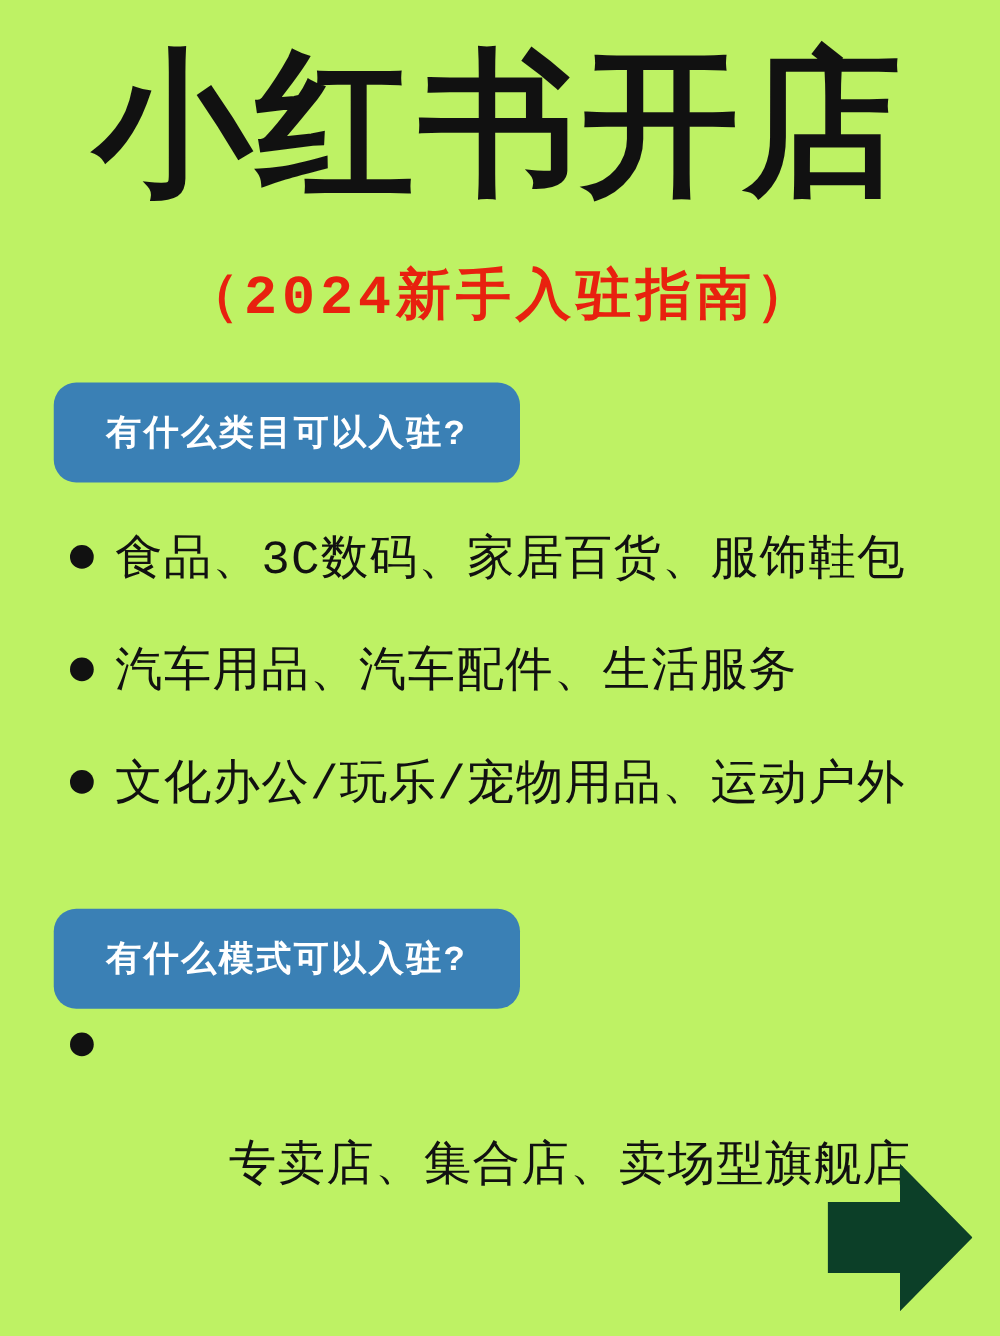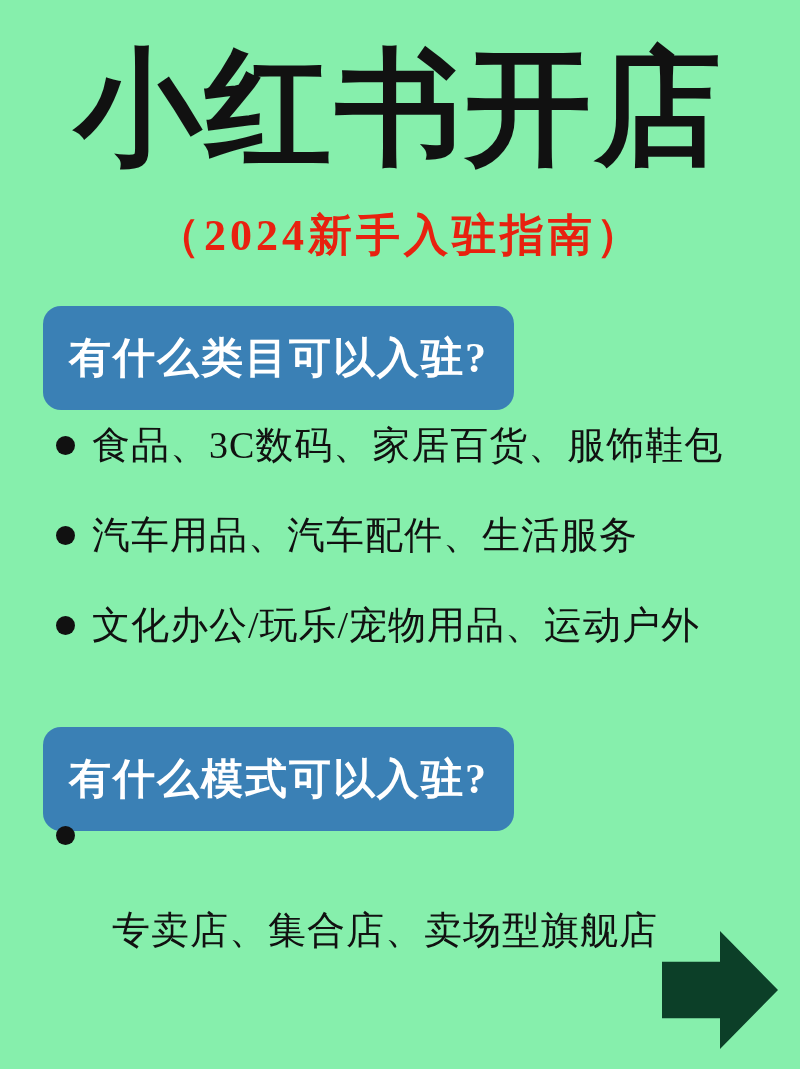--- a/index.html
+++ b/index.html
@@ -5,23 +5,23 @@
   :root{
     --accent-blue:#3a80b5;
     --subtitle-red:#e8210f;
     --arrow-green:#0c3f28;
     --text-black:#111111;
   }
   html,body{margin:0;padding:0;background:#ffffff;}
   .page{
     position:relative;
     width:800px;height:1069px;
-    background:#86efac;
+    background:#bef264;
     overflow:hidden;
-    font-family:Liberation Serif, serif;
+    font-family:Liberation Mono, monospace;
     color:var(--text-black);
   }
   .title{
     position:absolute;
     top:38px;left:0;right:0;
     text-align:center;
     font-size:126px;
     font-weight:900;
     letter-spacing:4px;
     line-height:1.12;
@@ -34,29 +34,29 @@
     text-align:center;
     font-size:44px;
     font-weight:700;
     letter-spacing:4px;
     color:var(--subtitle-red);
     white-space:nowrap;
   }
   .section-header{
     position:absolute;
     left:43px;
-    height:104px;
+    height:80px;
     background:var(--accent-blue);
     border-radius:18px;
     display:inline-flex;
     align-items:center;
-    padding:0 26px;
+    padding:0 42px;
     box-sizing:border-box;
     color:#ffffff;
-    font-size:42px;
+    font-size:28px;
     font-weight:700;
     letter-spacing:2px;
     white-space:nowrap;
   }
   .hdr1{top:306px;}
   .hdr2{top:696px;margin-top:31px;}
   .bullet-row{
     position:absolute;
     left:0;width:100%;height:90px;
     display:flex;
@@ -66,21 +66,21 @@
     font-size:38px;
     font-weight:500;
     letter-spacing:1px;
     color:var(--text-black);
     white-space:nowrap;
   }
   .row1{top:400px;}
   .row2{top:490px;}
   .row3{top:580px;}
   .row4{top:790px;}
-  .row5{top:885px;padding-left:112px;}
+  .row5{top:885px;padding-left:112px;justify-content:center;}
   .dot{
     width:19px;height:19px;
     border-radius:50%;
     background:var(--text-black);
     margin-right:17px;
     flex:none;
   }
   .next-arrow{
     position:absolute;
     left:662px;top:931px;

